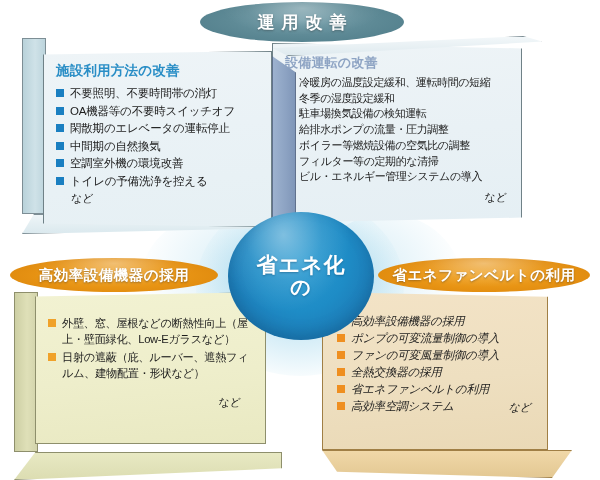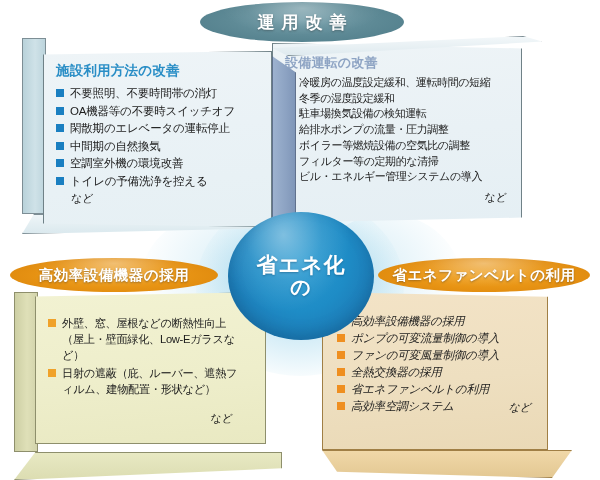--- a/index.html
+++ b/index.html
@@ -359,21 +359,21 @@
       </div>
     </div>
     <div class="bevel-t"></div>
     <div class="side-r"></div>
   </div>
 
   <div class="panel" id="panel-bottom-left">
     <div class="side-l"></div>
     <div class="bevel-b"></div>
     <div class="face">
-      <div class="content" style="padding-top:22px;padding-right:22px;">
+      <div class="content" style="padding-top:22px;padding-right:14px;">
         <ul class="items">
           <li>
             <span class="bullet"></span>
             <span class="txt">外壁、窓、屋根などの断熱性向上（屋上・壁面緑化、Low-Eガラスなど）</span>
           </li>
           <li>
             <span class="bullet"></span>
             <span class="txt">日射の遮蔽（庇、ルーバー、遮熱フィルム、建物配置・形状など）</span>
           </li>
         </ul>

